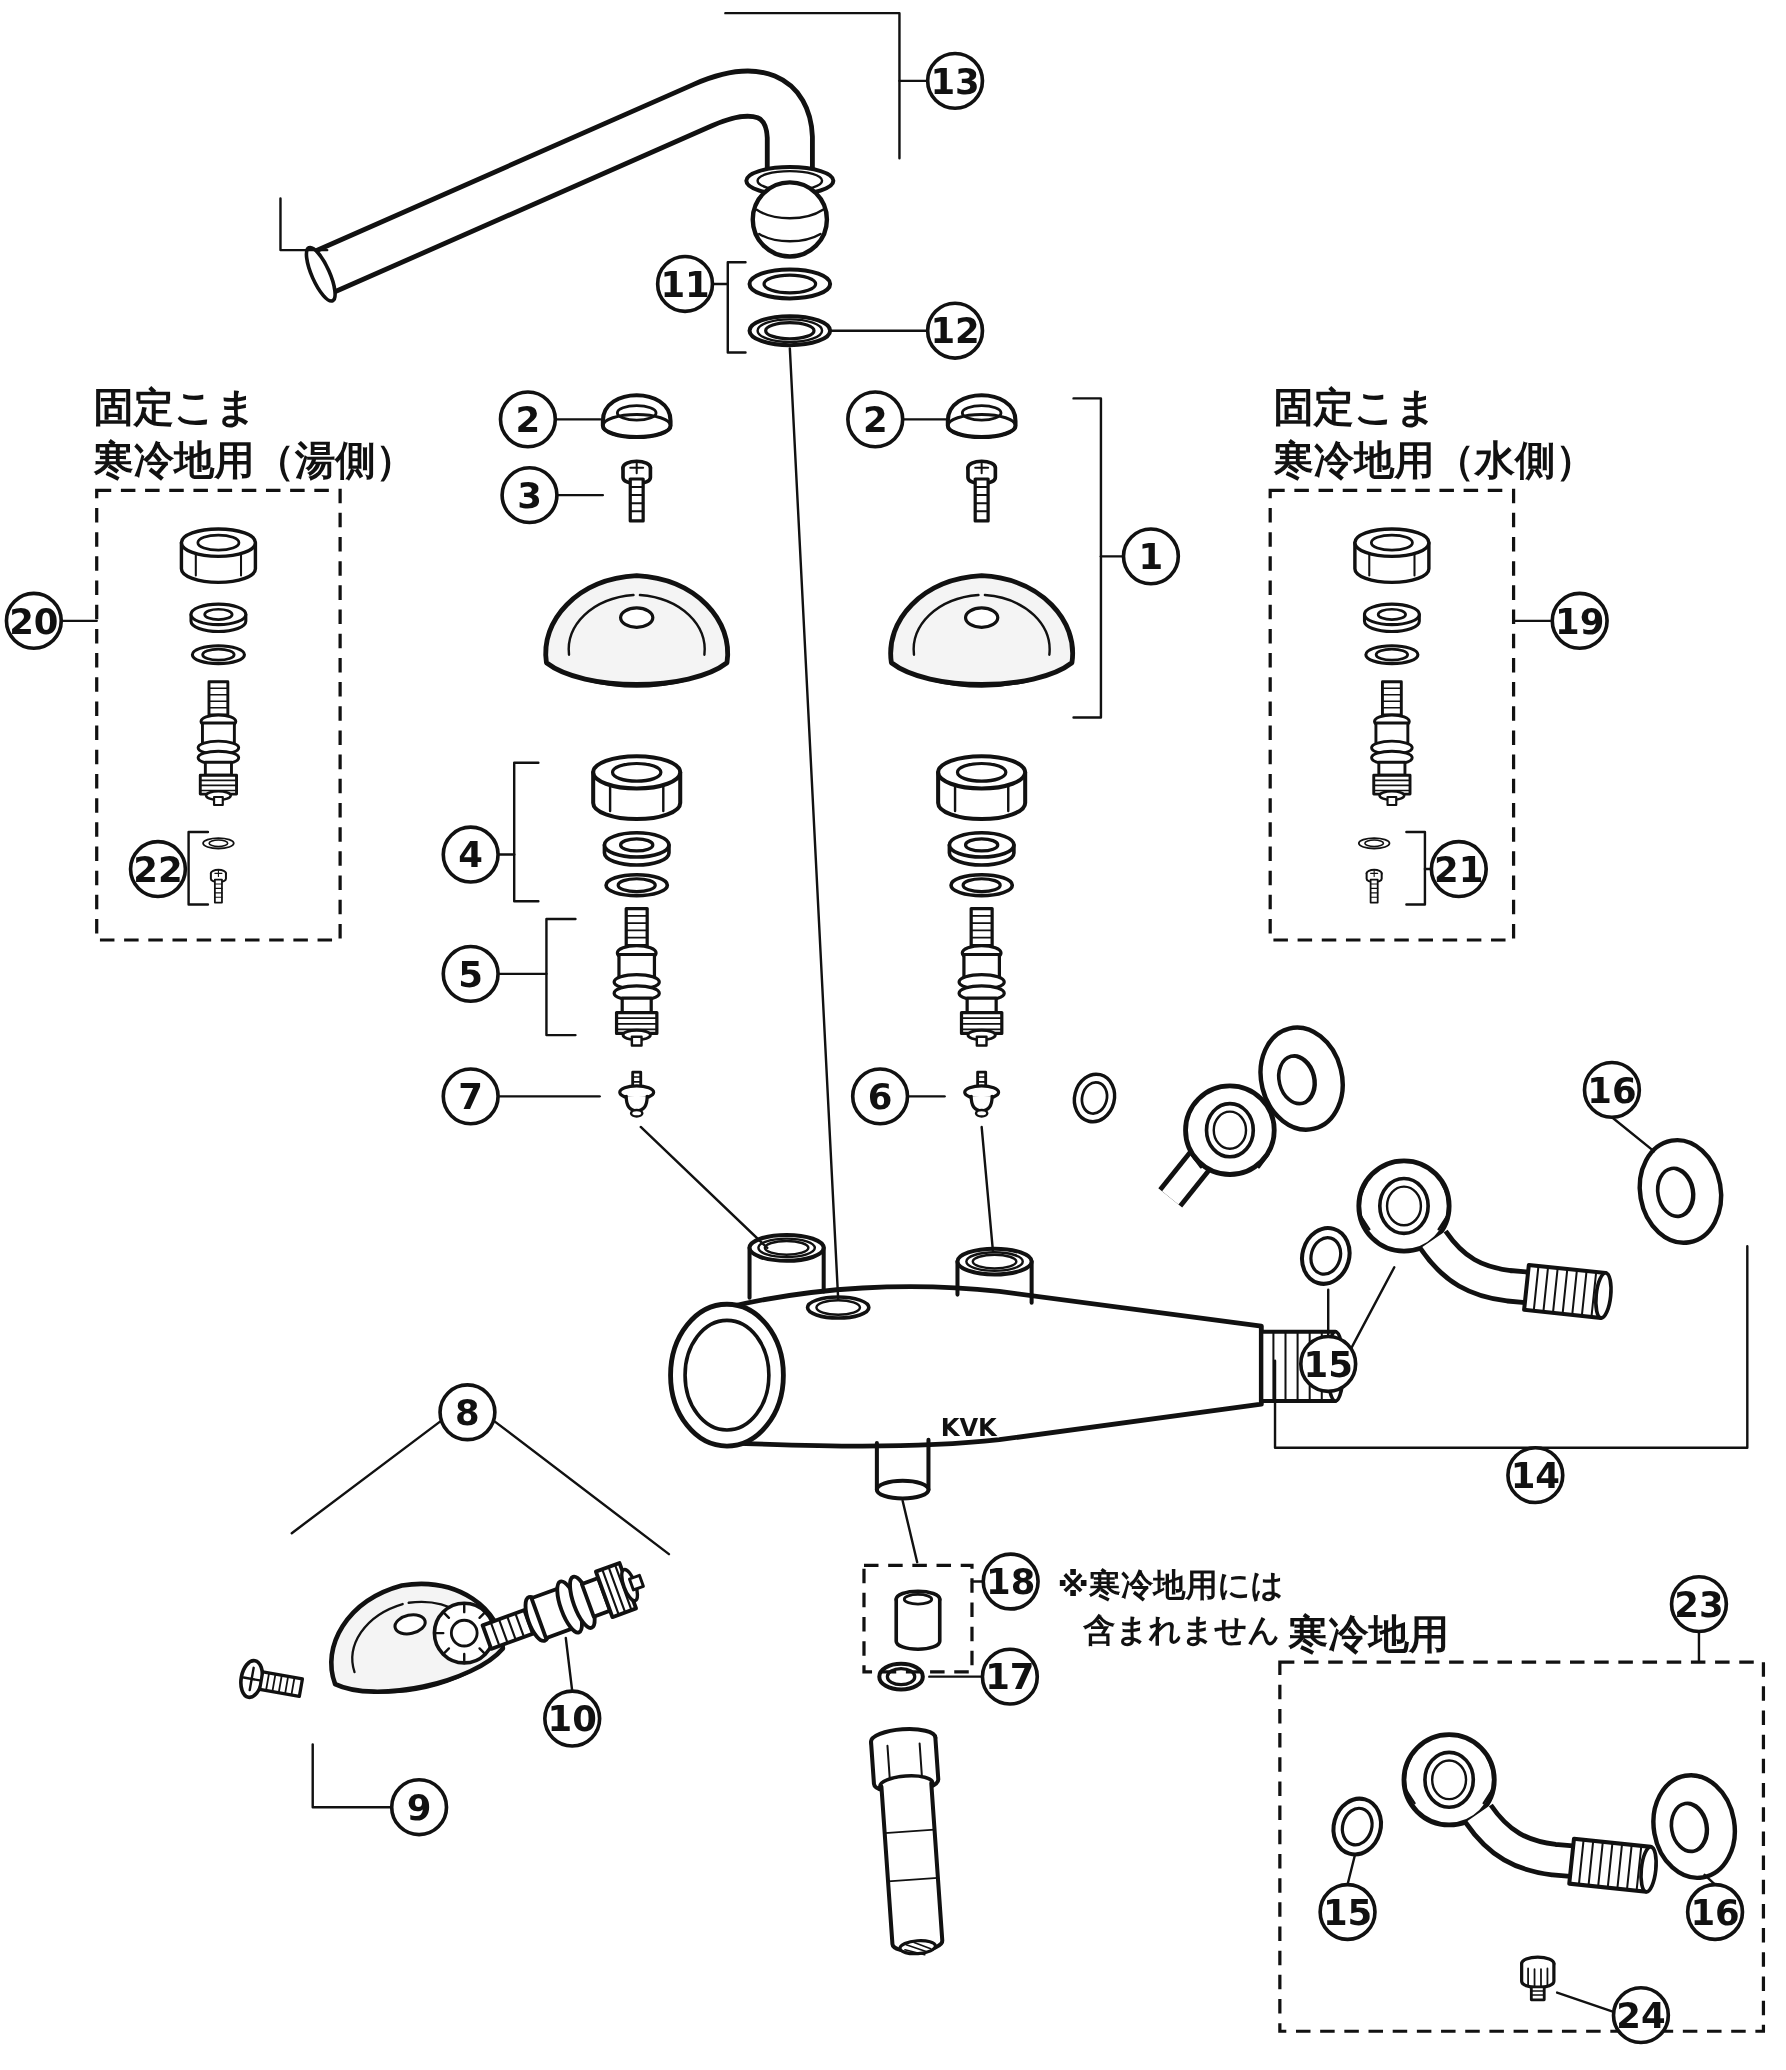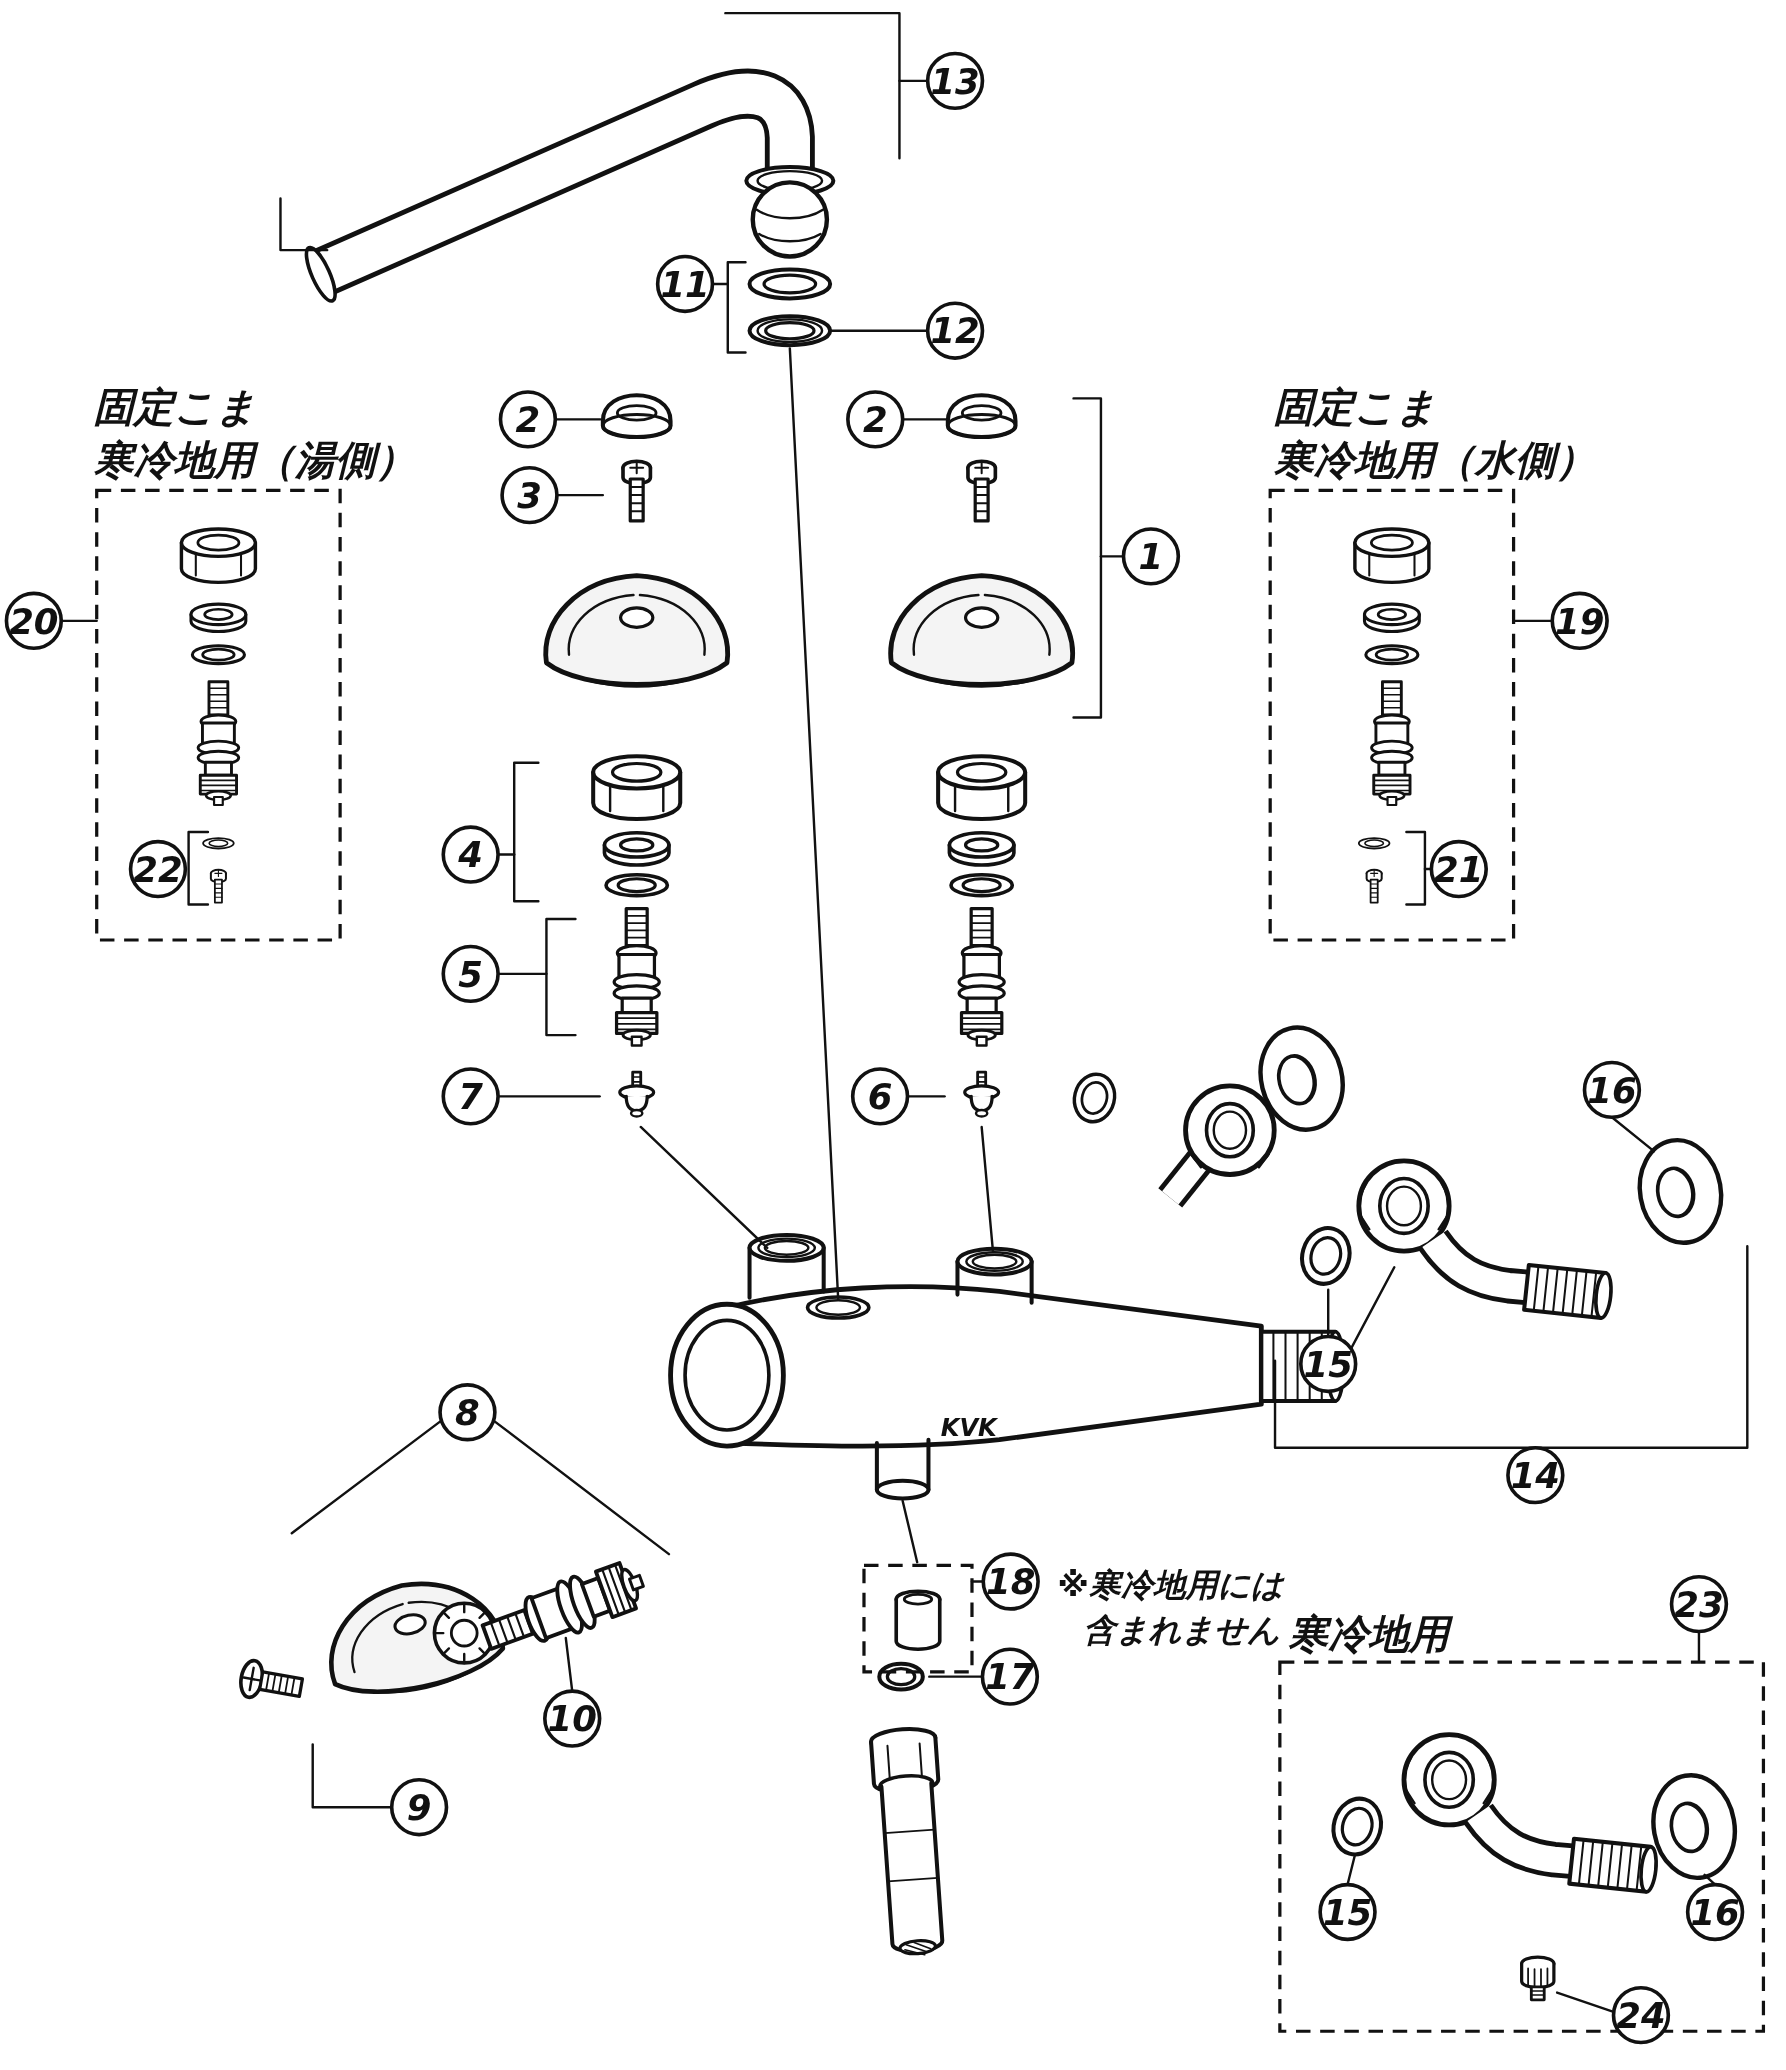--- a/index.html
+++ b/index.html
@@ -1,16 +1,16 @@
 <!DOCTYPE html>
 <html style="font-size:13px"><head>
 <meta charset="utf-8">
 <style>
   html,body{margin:0;padding:0;background:#ffffff;}
-  .page{position:relative;width:1786px;height:2071px;background:#fff;font-family:"DejaVu Sans",sans-serif;font-style:italic;}
+  .page{position:relative;width:1786px;height:2071px;background:#fff;font-family:"DejaVu Sans",sans-serif;}
   svg{display:block;width:1786px;height:2071px;}
   .art{stroke-linecap:round;stroke-linejoin:round;}
   text{font-family:"DejaVu Sans",sans-serif;}
 </style>
 </head>
 <body>
 
 <div class="page">
 <svg id="diagram-svg" viewBox="0 0 2216 2569" xmlns="http://www.w3.org/2000/svg">
 

